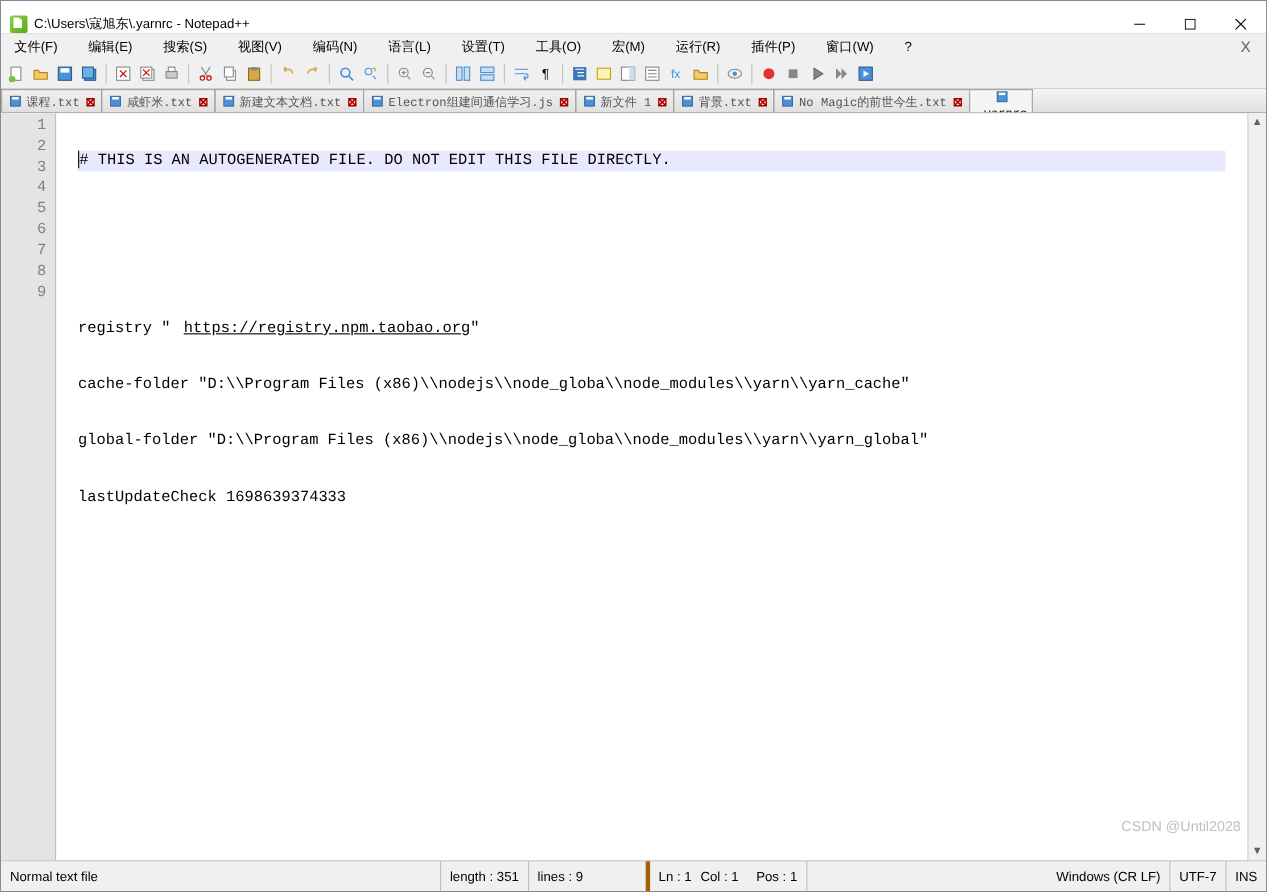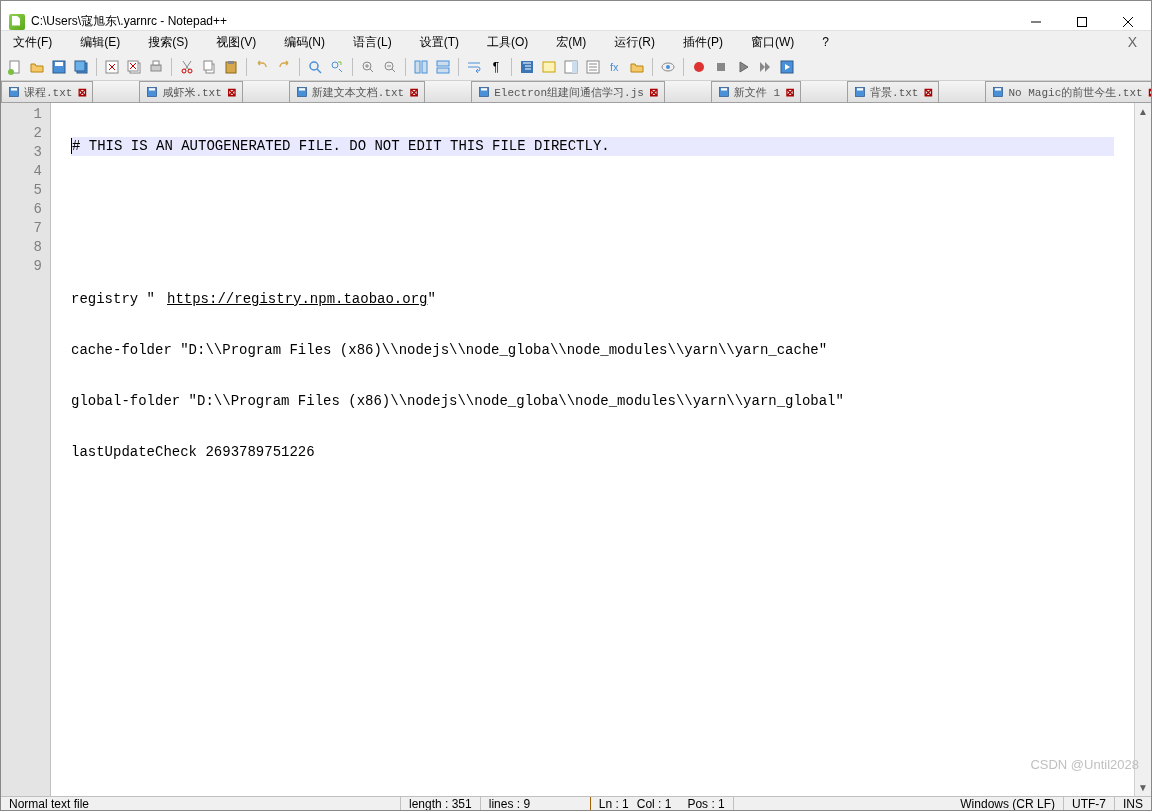--- a/index.html
+++ b/index.html
@@ -9,43 +9,43 @@
 .titlebar .app-icon::after { content:""; position:absolute; left:3px; top:2px; width:8px; height:10px; background:#fff; clip-path: polygon(0 0,60% 0,100% 30%,100% 100%,0 100%);}
 .titlebar .title { flex: 1; font-size: 12px; color: #000; }
 .winbtns { display: flex; height: 100%; }
 .winbtn { width: 46px; display: flex; align-items: center; justify-content: center; }
 .menubar { height: 22px; background: #f0f0f0; display: flex; align-items: center; padding: 0 4px; gap: 12px; }
 .menubar .menu-item { padding: 2px 8px; cursor: default; }
 .menubar .close-x { margin-left: auto; padding: 0 10px; font-size: 14px; color: #666; }
 .toolbar { height: 28px; background: #f0f0f0; display: flex; align-items: center; padding: 2px 4px; gap: 2px; border-bottom: 1px solid #d0d0d0; }
 .tbtn { width: 20px; height: 20px; display: flex; align-items: center; justify-content: center; border: 1px solid transparent; }
 .tsep { width: 1px; height: 18px; background: #c0c0c0; margin: 0 3px; }
-.tabbar { height: 22px; background: linear-gradient(#f5f5f5,#e0e0e0); display: flex; align-items: center; border-bottom: 1px solid #a0a0a0; overflow: hidden; gap: 47px; }
+.tabbar { height: 22px; background: linear-gradient(#f5f5f5,#e0e0e0); display: flex; align-items: center; border-bottom: 1px solid #a0a0a0; overflow: hidden; }
 .tab { display: flex; align-items: center; height: 21px; padding: 0 4px 0 6px; background: linear-gradient(#f0f0f0,#e0e0e0); border: 1px solid #a0a0a0; border-bottom: none; margin-right: -1px; font-size: 11px; color: #555; gap: 4px; }
 .tab.active { background: #f5f5f5; color: #000; height: 22px; flex-direction: column; }
 .tab .file-icon { width: 12px; height: 12px; }
 .tab .file-icon svg { width: 12px; height: 12px; }
 .tab .tabname { font-family: "Courier New", monospace; font-size: 11px; white-space: nowrap; }
 .tab .tab-close { width: 12px; height: 12px; display: flex; align-items: center; justify-content: center; color: #a00; font-size: 11px; font-weight: bold; }
 .tab.active .tab-close { color: #c00; }
 .editor-area { flex: 1; display: flex; background: #fff; overflow: hidden; position: relative; }
 .gutter { width: 50px; background: #e4e4e4; text-align: right; padding: 2px 8px 0 0; font-family: "Courier New", monospace; font-size: 14px; color: #808080; border-right: 1px solid #c0c0c0; user-select: none; }
 .gutter div { height: 19px; line-height: 19px; }
 .code { flex: 1; font-family: "Courier New", monospace; font-size: 14px; padding: 2px 20px; white-space: pre; color: #000; position: relative; }
 .code .line { height: 19px; line-height: 19px; }
 .code .line.current { background: #e8e8ff; }
 .code .caret { display: inline-block; width: 1px; height: 16px; background: #000; vertical-align: middle; animation: blink 1s infinite; }
 @keyframes blink { 50% { opacity: 0; } }
 .code a { color: #000; text-decoration: underline; margin-left: 12px; }
 .scrollbar-v { width: 17px; background: #f0f0f0; border-left: 1px solid #d0d0d0; position: relative; }
 .scroll-arrow { height: 17px; display: flex; align-items: center; justify-content: center; color: #606060; font-size: 10px; }
-.statusbar { height: 14px; background: #f0f0f0; border-top: 1px solid #c0c0c0; display: flex; align-items: center; font-size: 12px; color: #000; }
+.statusbar { height: 28px; background: #f0f0f0; border-top: 1px solid #c0c0c0; display: flex; align-items: center; font-size: 12px; color: #000; }
 .statusbar .cell { padding: 0 8px; border-right: 1px solid #c0c0c0; height: 100%; display: flex; align-items: center; }
 .spacer { flex: 1; }
-.watermark { position: absolute; right: 12px; bottom: 24px; color: #c0c0c0; font-size: 13px; pointer-events: none; }
+.watermark { position: absolute; right: 23px; bottom: 24px; color: #c0c0c0; font-size: 13px; pointer-events: none; }
 </style>
 </head>
 <body>
 
 <div class="titlebar">
   <div class="app-icon"></div>
   <div class="title">C:\Users\寇旭东\.yarnrc - Notepad++</div>
   <div class="winbtns">
     <div class="winbtn">
         <svg width="10" height="10">
@@ -365,35 +365,35 @@
       <div>8</div>
       <div>9</div>
     </div>
   <div class="code">
     <div class="line current"><span class="caret"></span><span># THIS IS AN AUTOGENERATED FILE. DO NOT EDIT THIS FILE DIRECTLY.</span></div>
     <div class="line"><span></span></div>
     <div class="line"><span></span></div>
     <div class="line"><span>registry "</span><a>https://registry.npm.taobao.org</a><span>"</span></div>
     <div class="line"><span>cache-folder "D:\\Program Files (x86)\\nodejs\\node_globa\\node_modules\\yarn\\yarn_cache"</span></div>
     <div class="line"><span>global-folder "D:\\Program Files (x86)\\nodejs\\node_globa\\node_modules\\yarn\\yarn_global"</span></div>
-    <div class="line"><span>lastUpdateCheck 2693789751226</span></div>
+    <div class="line"><span>lastUpdateCheck 1698639374333</span></div>
     <div class="line"><span></span></div>
   </div>
   <div class="scrollbar-v">
     <div class="scroll-arrow">▲</div>
     <div style="flex:1"></div>
     <div class="scroll-arrow" style="position:absolute;bottom:0;width:100%">▼</div>
   </div>
   <div class="watermark">CSDN @Until2028</div>
 </div>
 
 <div class="statusbar">
   <div class="cell" style="width:400px">Normal text file</div>
   <div class="cell">length : 351</div>
-  <div class="cell" style="border-right:1px solid #a16207;width:110px">lines : 9</div>
+  <div class="cell" style="border-right:4px solid #a16207;width:110px">lines : 9</div>
   <div class="cell" style="border-right:none">Ln : 1</div>
   <div class="cell" style="border-right:none;padding-left:0">Col : 1</div>
   <div class="cell">Pos : 1</div>
   <div class="spacer"></div>
   <div class="cell">Windows (CR LF)</div>
   <div class="cell">UTF-7</div>
   <div class="cell" style="border-right:none">INS</div>
 </div>
 
 </body></html>

